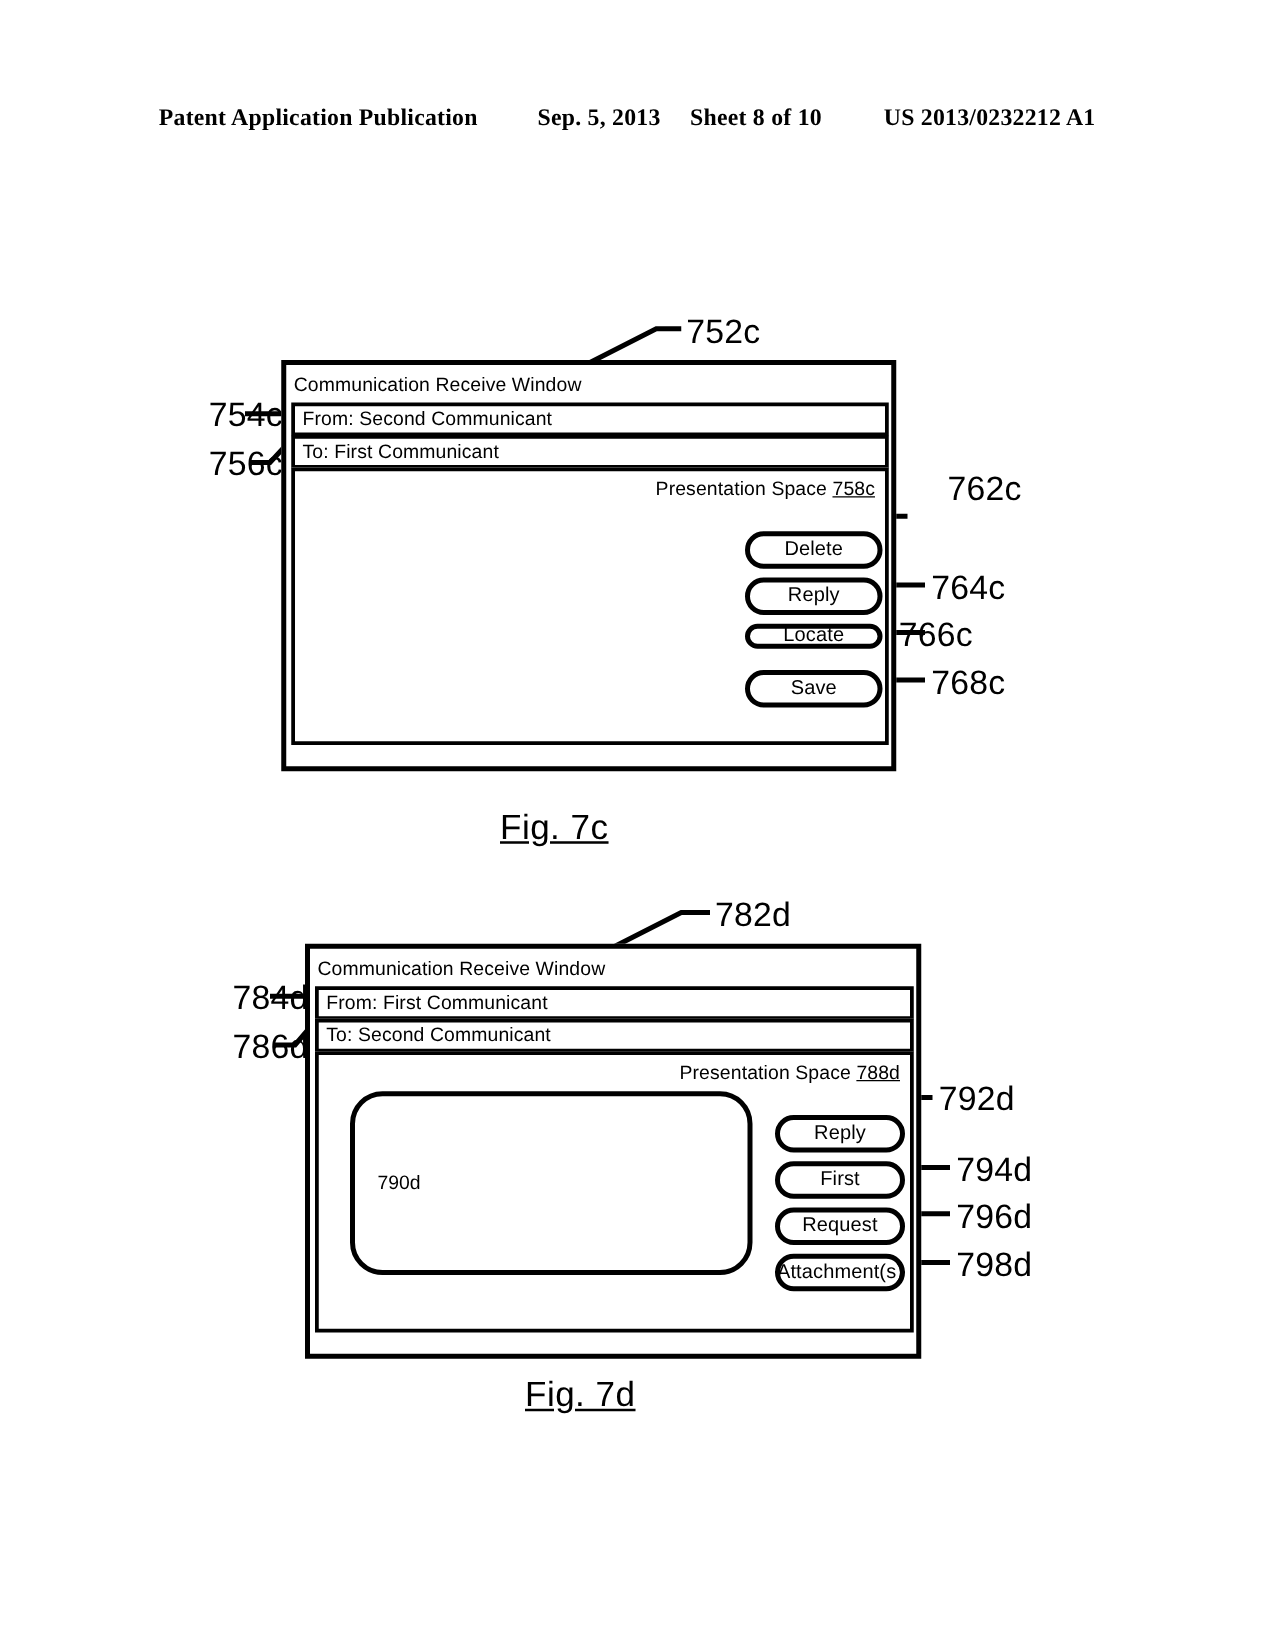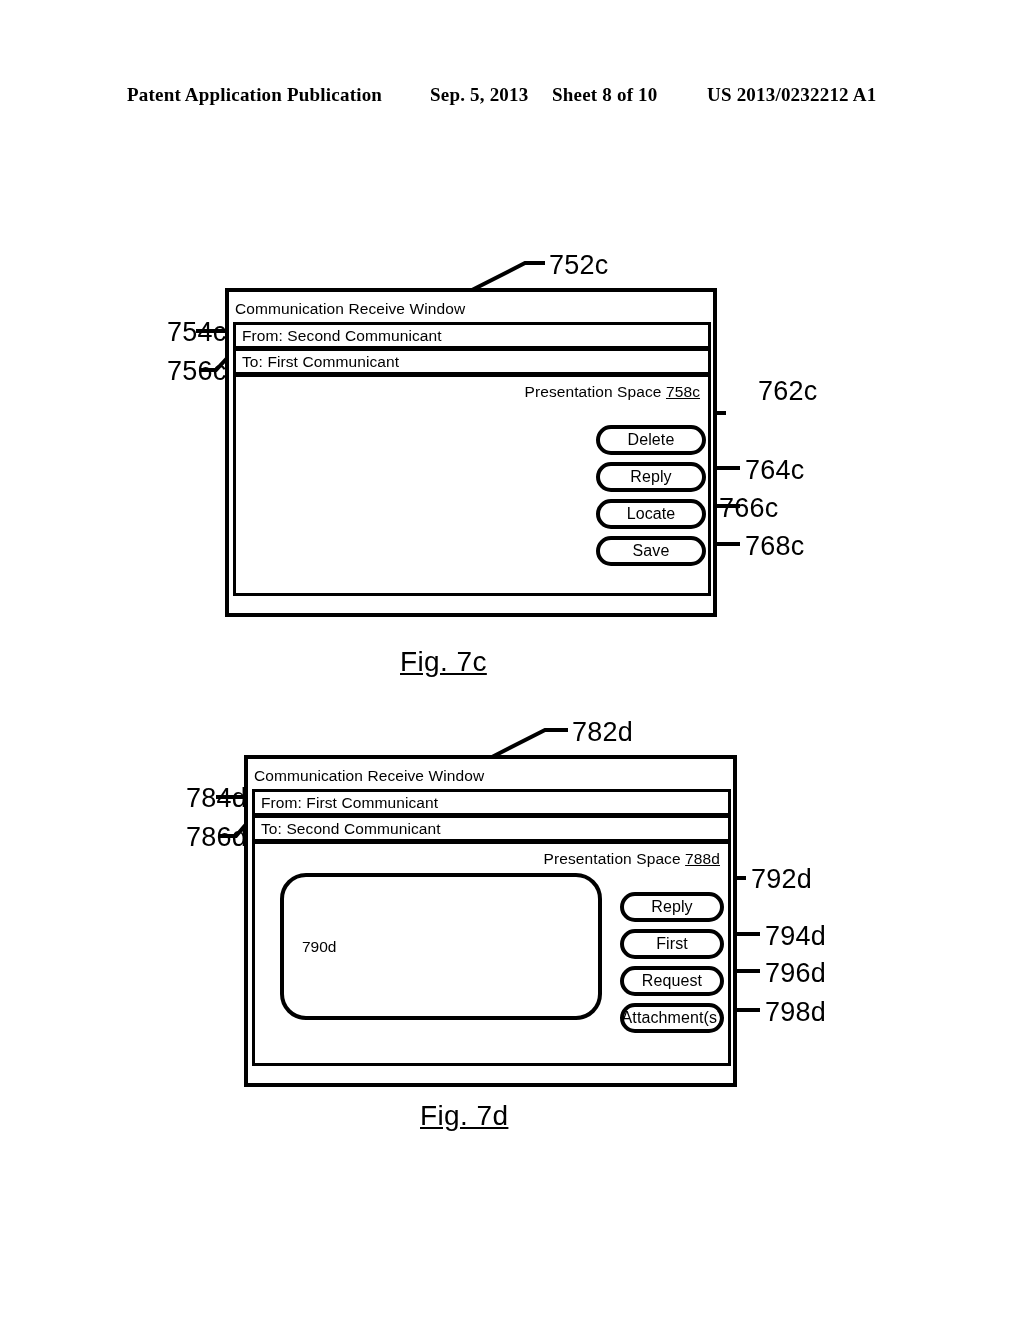--- a/index.html
+++ b/index.html
@@ -190,21 +190,21 @@
     <div class="pres-panel" style="left:4px; top:82px; width:478px; height:222px;">
 
       <div class="pres-label" style="right:8px; top:6px;">
         <span>Presentation Space</span>
         <u>758c</u>
       </div>
 
 
       <div class="pill" style="left:360px; top:48px; width:110px; height:30px;">Delete</div>
       <div class="pill" style="left:360px; top:85px; width:110px; height:30px;">Reply</div>
-      <div class="pill" style="left:360px; top:122px; width:110px; height:30px;">Locate</div>
+      <div class="pill" style="left:360px; top:122px; width:110px; height:20px;">Locate</div>
       <div class="pill" style="left:360px; top:159px; width:110px; height:30px;">Save</div>
     </div>
   </div>
 
   <div class="fig-caption" style="left:400px; top:646px;">Fig. 7c</div>
 </div>
 
 <div class="figure-block" id="figure-7d" style="left:0; top:0; width:1024px; height:1320px;">
 
   <svg class="leaders" width="1024" height="1320">

